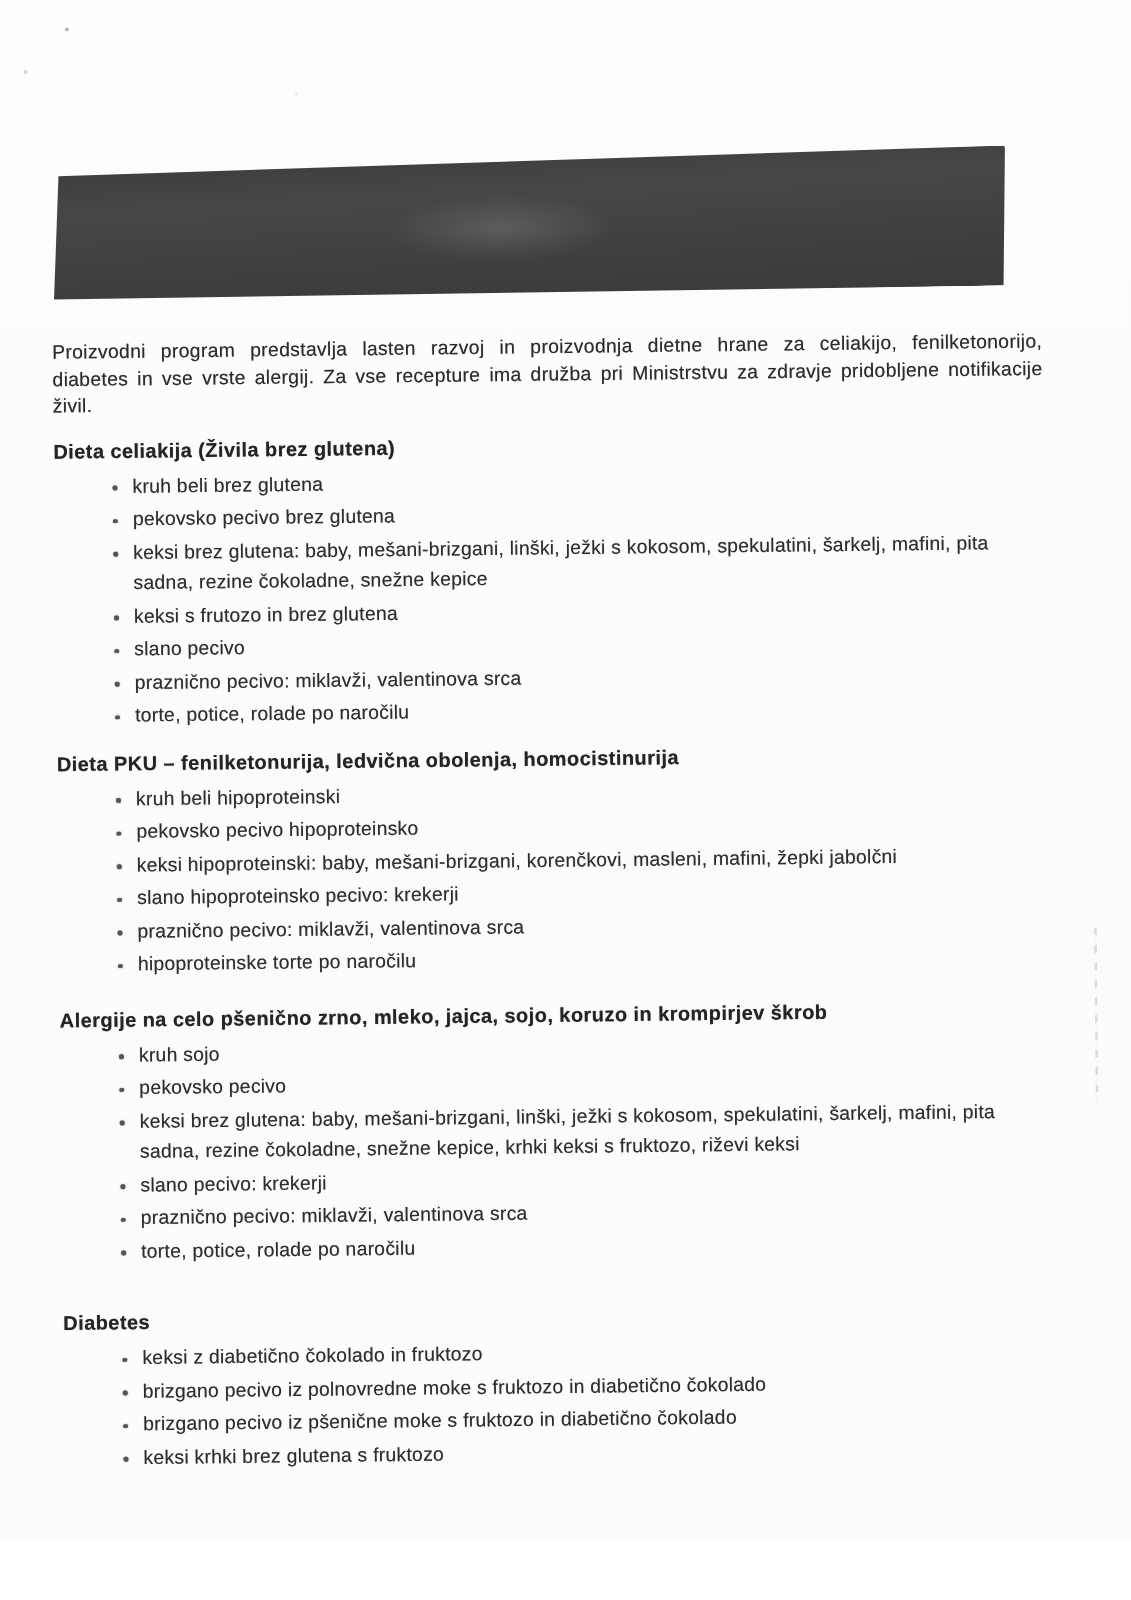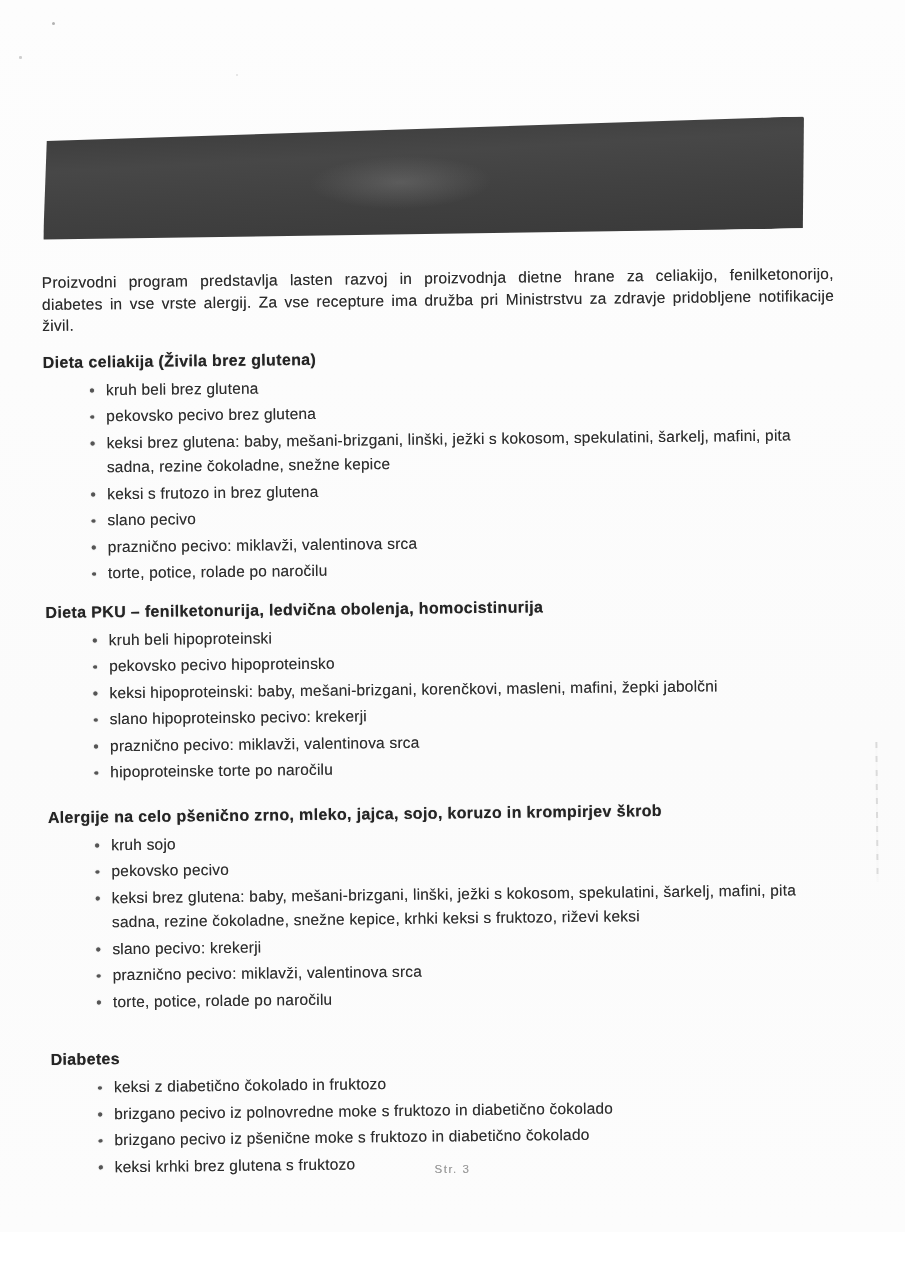--- a/index.html
+++ b/index.html
@@ -163,15 +163,14 @@
       <ul class="items">
           <li><span class="dot"></span><span>keksi z diabetično čokolado in fruktozo</span></li>
           <li><span class="dot"></span><span>brizgano pecivo iz polnovredne moke s fruktozo in diabetično čokolado</span></li>
           <li><span class="dot"></span><span>brizgano pecivo iz pšenične moke s fruktozo in diabetično čokolado</span></li>
           <li><span class="dot"></span><span>keksi krhki brez glutena s fruktozo</span></li>
         </ul>
     </div>
 
   </div>
 
-  <div class="footer">Str. 3</div>
 
 </div>
 
 </body></html>

